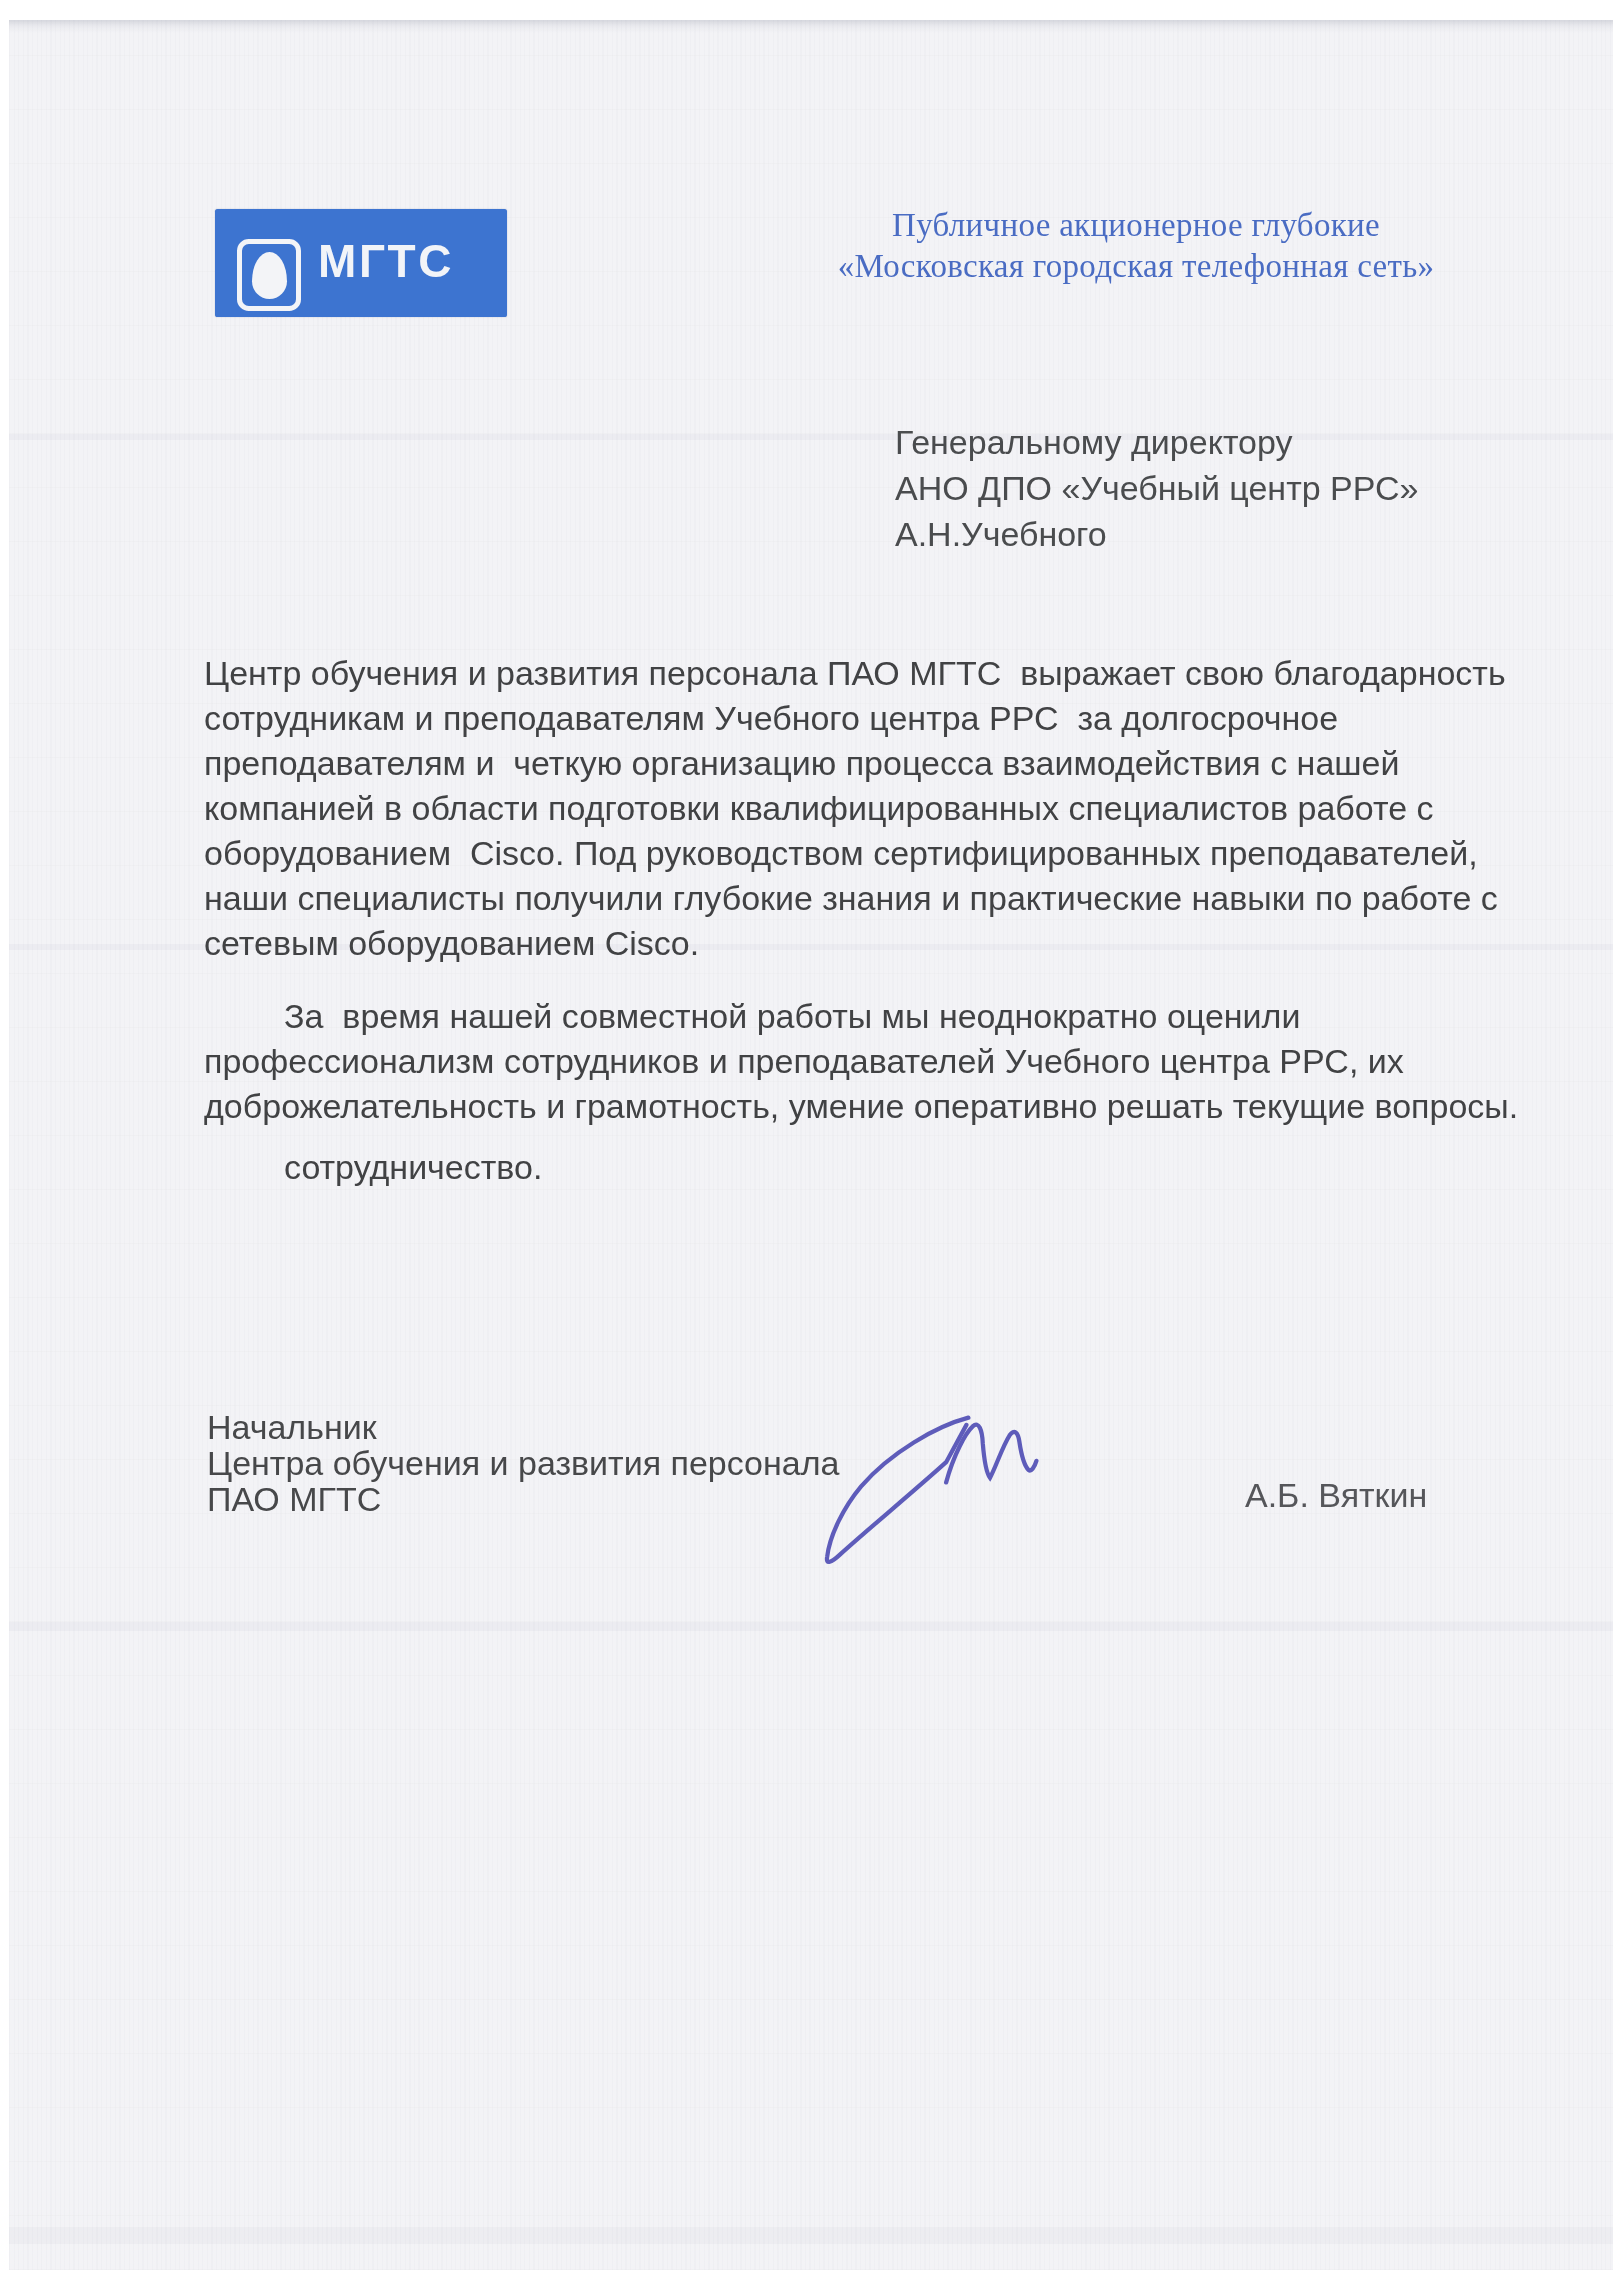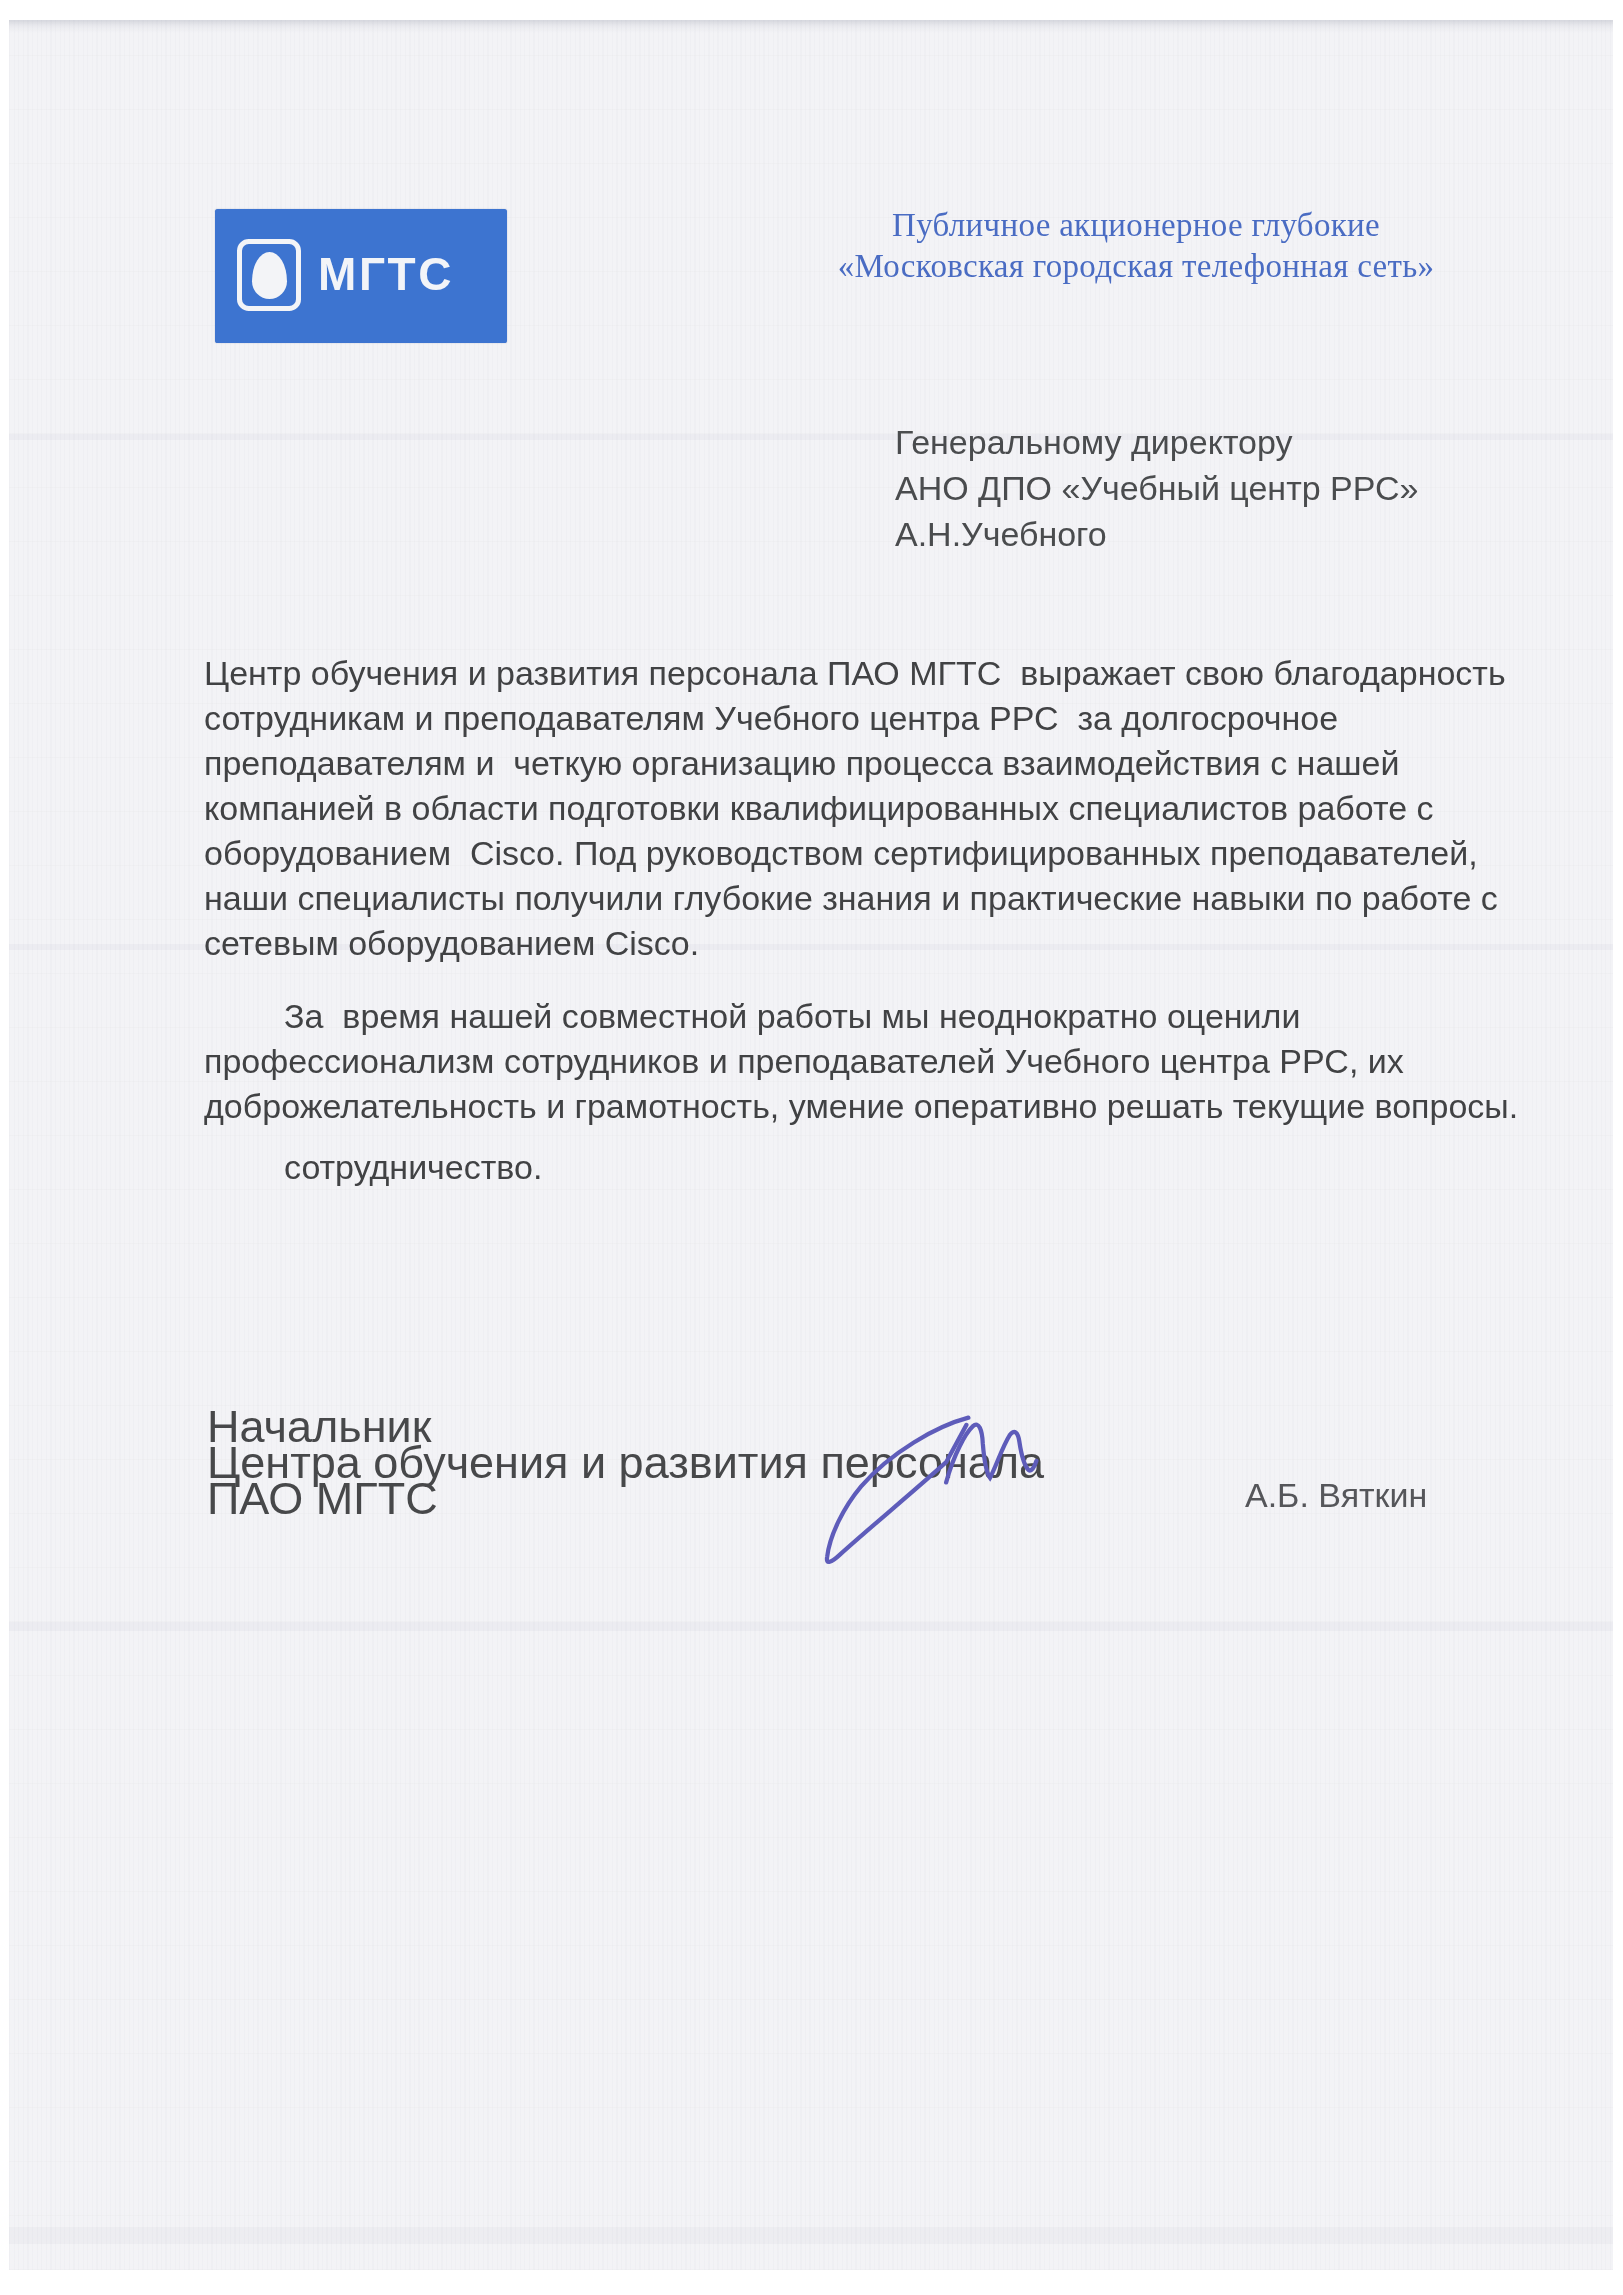--- a/index.html
+++ b/index.html
@@ -21,21 +21,21 @@
       repeating-linear-gradient(0deg, rgba(150,150,170,0.045) 0 0.7px, rgba(0,0,0,0) 0.7px 54px),
       #f3f3f6;
   }
   .scan-band {
     position: absolute; left: 0; width: 100%; height: 6.5px;
     background: rgba(140,142,162,0.06);
   }
   
   #logo {
     position: absolute; left: 215px; top: 209px;
-    width: 292px; height: 134px;
+    width: 292px; height: 108px;
     border-radius: 2.6px;
     display: flex; align-items: center;
     box-shadow: 0 0 1.3px rgba(40,60,120,0.35);
   }
   #logo .egg-frame {
     position: absolute; left: 22px; top: 30px;
     width: 54px; height: 62px;
     border: 5.2px solid #f3f4f7;
     border-radius: 11.8px;
     display: flex; align-items: center; justify-content: center;
@@ -75,21 +75,21 @@
   }
   .line { white-space: pre; }
   .para.indented .line:first-child { text-indent: 80px; }
   .para.spread-first .line:first-child { word-spacing: 8.5px; }
   #para-1 { top: 651px; }
   #para-2 { top: 978px; margin-top: 16px; }
   #para-3 { top: 1145px; }
   
   #sig-title {
     position: absolute; left: 207px; top: 1409px;
-    font-size: 45px; line-height: 36px;
+    font-size: 34px; line-height: 36px;
     color: #47484a;
   }
   #sig-name {
     position: absolute; left: 1245px; top: 1477px;
     font-size: 34px; line-height: 36px;
     color: #55565a;
   }
   #sig-scribble {
     position: absolute; left: 782px; top: 1371px;
     width: 327px; height: 249px;

